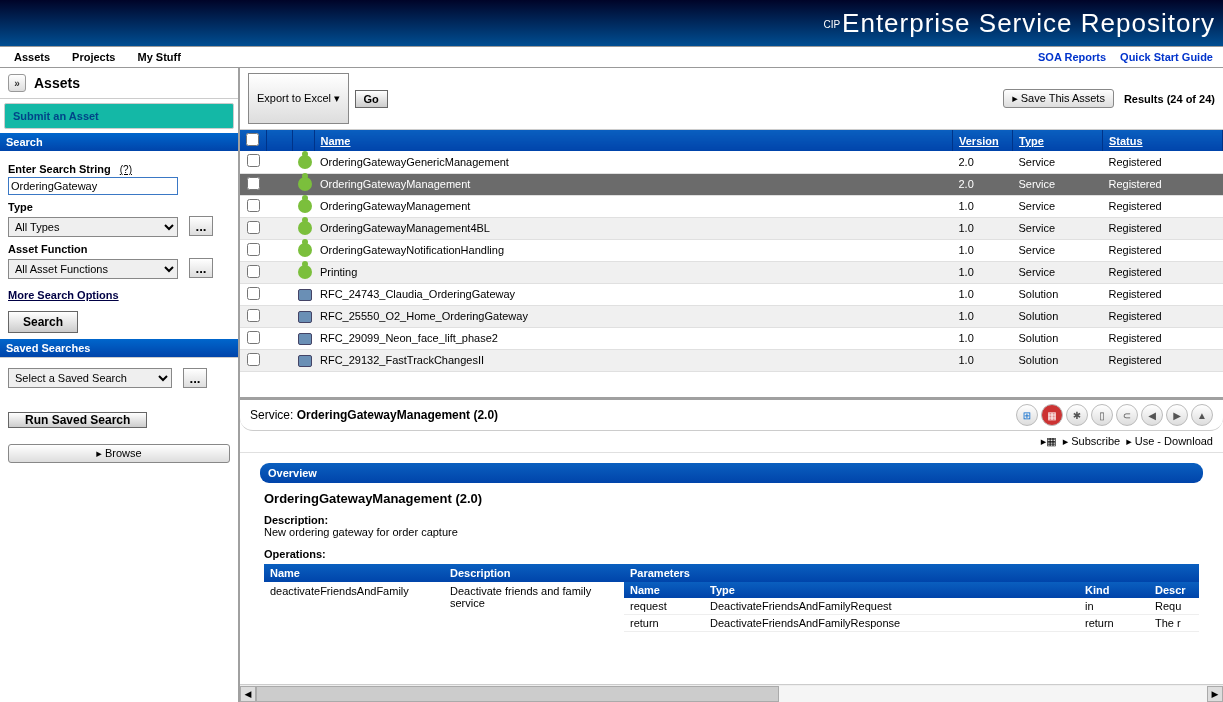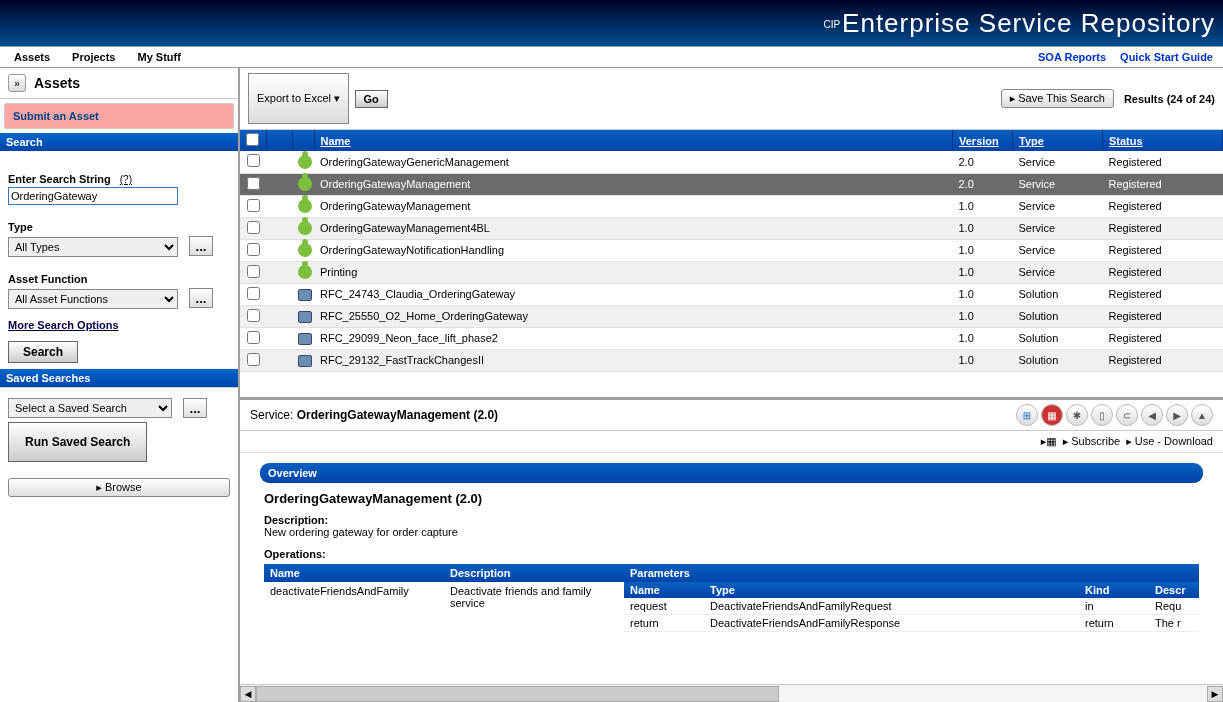--- a/index.html
+++ b/index.html
@@ -12,36 +12,36 @@
   .menubar { height: 22px; background: #fff; border-top: 1px solid #999; border-bottom: 1px solid #999; display: flex; align-items: center; padding: 0 10px; font-weight: bold; gap: 14px; }
   .menubar .menu-item { cursor: pointer; padding: 2px 4px; }
   .menubar .right-links { margin-left: auto; display: flex; gap: 14px; }
   .menubar .right-links a { color: #0033cc; text-decoration: none; font-weight: bold; }
   
   .main { display: flex; height: calc(702px - 46px - 22px); }
   
   .sidebar { width: 240px; border-right: 2px solid #a0a0a0; background: #fff; display: flex; flex-direction: column; }
   .sidebar-header { display:flex; align-items:center; gap:8px; padding: 6px 8px; border-bottom: 1px solid #ccc; font-size: 14px; font-weight: bold; }
   .sidebar-header .arrow-btn { width:18px; height:18px; border:1px solid #999; border-radius:3px; background:linear-gradient(#fff,#ddd); display:flex; align-items:center; justify-content:center; font-size:10px; color:#333; }
-  .submit-asset { padding: 6px 8px; border: 1px solid #ccc; margin: 4px; border-radius:2px; font-weight: bold; font-size: 11px; color: #004488; cursor: pointer; background:#fca5a5; }
+  .submit-asset { padding: 6px 8px; border: 1px solid #ccc; margin: 4px; border-radius:2px; font-weight: bold; font-size: 11px; color: #004488; cursor: pointer; background:#14b8a6; }
   
   .section-title { background: linear-gradient(to bottom, #0066cc, #0044aa); color: #fff; font-weight: bold; padding: 3px 6px; font-size: 11px; }
   .search-panel { padding: 6px 8px; }
-  .search-panel label { font-weight: bold; display:block; margin-top:16px; }
+  .search-panel label { font-weight: bold; display:block; margin-top:6px; }
   .search-panel .hint { font-weight: normal; color:#000; text-decoration:underline; font-size:10px; margin-left:6px; }
   .search-panel input[type=text], .search-panel select { width: 170px; border:1px solid #3a78c5; padding:2px; font-size:11px; margin-top:2px; }
   .search-panel select { border-color:#888; }
   .row { display:flex; align-items:center; gap:11px; margin-top:2px; }
   .small-btn { width:24px; height:20px; border:1px solid #888; background:linear-gradient(#fff,#ddd); font-weight:bold; cursor:pointer; }
   .more-options { margin-top:10px; font-weight:bold; text-decoration:underline; color:#004; cursor:pointer; font-size:11px; }
   .search-btn { margin-top:10px; padding:3px 14px; border:1px solid #666; background:linear-gradient(#fff,#ccc); font-weight:bold; cursor:pointer; font-size:12px; }
   
   .saved-panel { border-top:1px solid #ccc; padding:8px; }
   .saved-panel select { width:164px; border:1px solid #888; padding:2px; font-size:11px; }
-  .run-saved-btn { margin-top:4px; padding:12px 16px; border:1px solid #666; background:linear-gradient(#fff,#ccc); font-weight:bold; font-size:12px; cursor:pointer; }
+  .run-saved-btn { margin-top:24px; padding:0 16px; border:1px solid #666; background:linear-gradient(#fff,#ccc); font-weight:bold; font-size:12px; cursor:pointer; }
   .browse-btn { margin:8px; padding:2px 10px; border:1px solid #888; border-radius:3px; background:linear-gradient(#fff,#ddd); cursor:pointer; font-size:11px; }
   
   .content { flex:1; display:flex; flex-direction:column; overflow:hidden; }
   .toolbar { display:flex; align-items:center; padding:5px 8px; border-bottom:1px solid #ccc; gap:6px; }
   .toolbar .export-dd { padding:18px 8px; border:1px solid #888; background:linear-gradient(#fff,#ddd); font-size:11px; cursor:pointer; }
   .toolbar .go-btn { padding:2px 8px; border:1px solid #666; background:linear-gradient(#fff,#ccc); font-weight:bold; cursor:pointer; font-size:11px; }
   .toolbar .action-btn { padding:2px 8px; border:1px solid #888; border-radius:3px; background:linear-gradient(#fff,#ddd); cursor:pointer; font-size:11px; }
   .toolbar .results-count { font-weight:bold; font-size:11px; }
   
   .table-wrap { flex:0 0 270px; overflow-y:scroll; border-bottom:3px solid #a0a0a0; position:relative; }
@@ -50,21 +50,21 @@
   .asset-table thead th.sortable { text-decoration:underline; cursor:pointer; }
   .asset-table tbody td { padding:3px 6px; border-bottom:1px solid #e0e0e0; font-size:11px; height:22px; }
   .asset-table tbody tr:nth-child(even) td { background:#f0f0f0; }
   .asset-table tbody tr.selected td { background:#6b6b6b; color:#fff; }
   .asset-table .chk { width:22px; text-align:center; }
   .asset-table .icon-cell { width:22px; text-align:center; }
   .svc-icon { display:inline-block; width:14px; height:14px; background:#7bbf3c; border-radius:50%; position:relative; vertical-align:middle; }
   .svc-icon::before { content:""; position:absolute; top:-4px; left:4px; width:6px; height:6px; background:#7bbf3c; border-radius:50%; }
   .sol-icon { display:inline-block; width:14px; height:12px; background:#6a8fb5; border:1px solid #446; border-radius:2px; vertical-align:middle; }
   
-  .detail-toolbar { display:flex; align-items:center; padding:4px 10px; gap:6px; border-bottom:1px solid #ccc; }
+  .detail-toolbar { display:flex; align-items:center; padding:4px 10px; gap:6px; border-bottom:1px solid #ccc;border-radius:13px; }
   .detail-toolbar .svc-label { font-size:12px; }
   .detail-toolbar .svc-label b { font-weight:bold; }
   .icon-btns { margin-left:auto; display:flex; gap:3px; }
   .round-icon { width:22px; height:22px; border:1px solid #bbb; border-radius:50%; background:linear-gradient(#fff,#ddd); display:flex; align-items:center; justify-content:center; font-size:10px; color:#555; cursor:pointer; }
   .icon-blue{color:#06c;}
   .detail-actions { display:flex; justify-content:flex-end; padding:4px 10px; gap:6px; border-bottom:1px solid #e0e0e0; }
   
   .overview-wrap { padding:10px 20px; flex:1; overflow:auto; }
   .overview-header { background: linear-gradient(to bottom,#0a5fbf,#0044aa); color:#fff; font-weight:bold; padding:4px 8px; font-size:11px;border-radius:9px; }
   .overview-body { border:0; padding:8px 4px; }
@@ -146,21 +146,21 @@
     </div>
 
     <button class="browse-btn">▸ Browse</button>
   </div>
 
   <div class="content">
     <div class="toolbar">
       <span class="export-dd">Export to Excel  ▾</span>
       <button class="go-btn">Go</button>
       <div style="margin-left:auto; display:flex; gap:10px; align-items:center;">
-        <span class="action-btn">▸ Save This Search</span>
+        <span class="action-btn">▸ Save This Assets</span>
         <span class="results-count">Results (24 of 24)</span>
       </div>
     </div>
 
     <div class="table-wrap">
       <table class="asset-table">
         <colgroup>
             <col style="width:26px">
             <col style="width:26px">
             <col style="width:22px">

